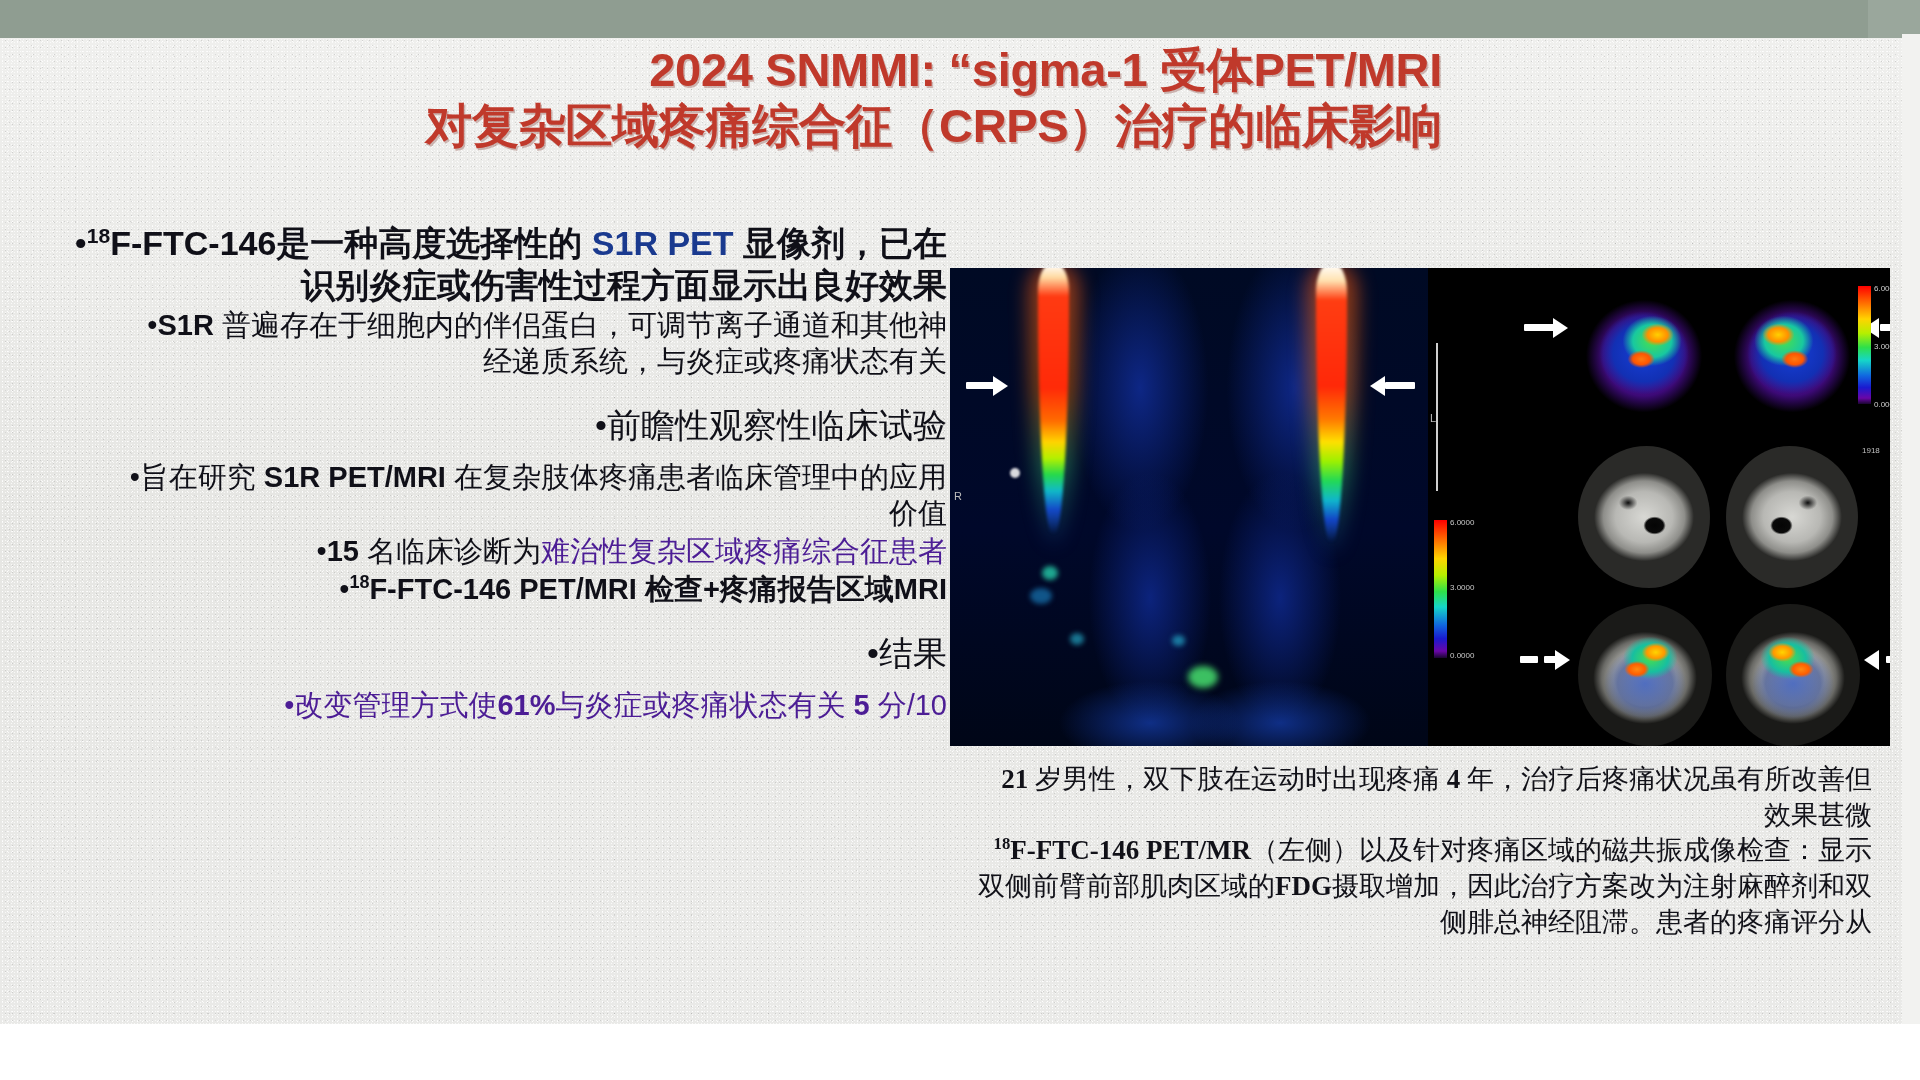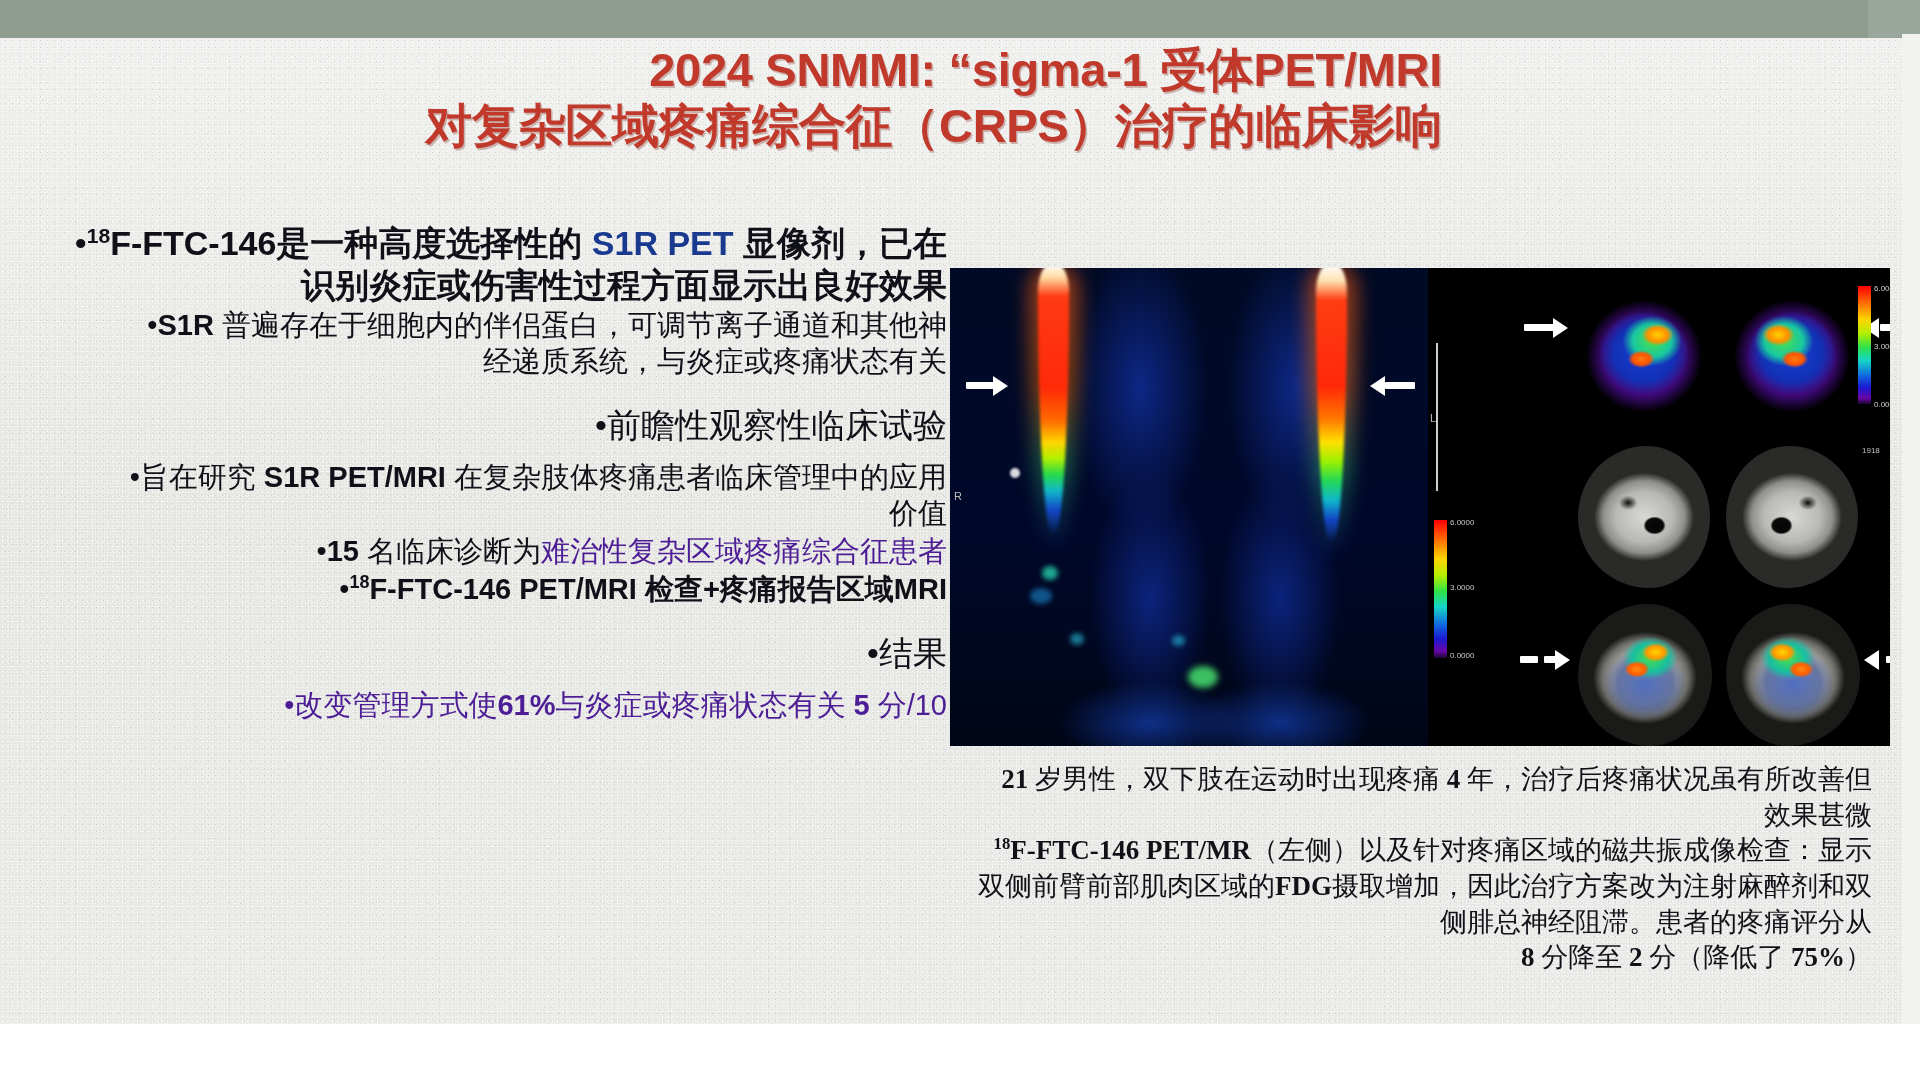--- a/index.html
+++ b/index.html
@@ -296,16 +296,15 @@
     <span class="cbtick" style="position:absolute;left:924px;top:16px;color:#d0d0d0;">6.0000</span>
     <span class="cbtick" style="position:absolute;left:924px;top:74px;color:#d0d0d0;">3.0000</span>
     <span class="cbtick" style="position:absolute;left:924px;top:132px;color:#d0d0d0;">0.0000</span>
     <span class="cbtick" style="position:absolute;left:912px;top:178px;color:#c0c0c0;">1918</span>
     <span class="cbtick" style="position:absolute;left:912px;top:300px;color:#c0c0c0;margin-left:34px;">1838</span>
   </div>
 
   <div id="caption">
     <p>&nbsp;<span class="cap-b">21</span><span> 岁男性，双下肢在运动时出现疼痛 </span><span class="cap-b">4</span><span> 年，治疗后疼痛状况虽有所改善但效果甚微</span></p>
     <p><sup class="cap-b">18</sup><span class="cap-b">F-FTC-146 PET/MR</span><span>（左侧）以及针对疼痛区域的磁共振成像检查：显示双侧前臂前部肌肉区域的</span><span class="cap-b">FDG</span><span>摄取增加，因此治疗方案改为注射麻醉剂和双侧腓总神经阻滞。患者的疼痛评分从 </span></p>
-    <p><span class="cap-b">8</span><span> 分降至 </span><span class="cap-b">2</span><span> 分（降低了 </span><span class="cap-b">75%</span><span>）</span></p>
   </div>
 
 </div>
 
 </body></html>

